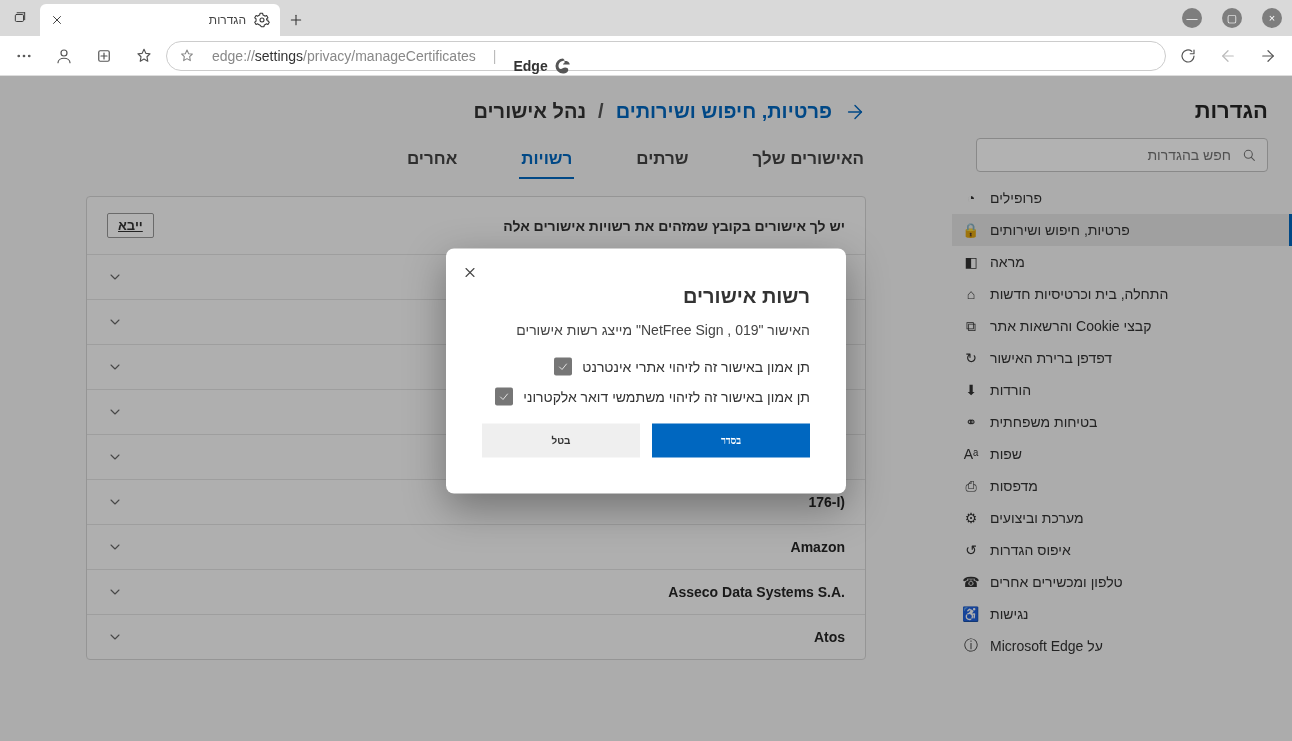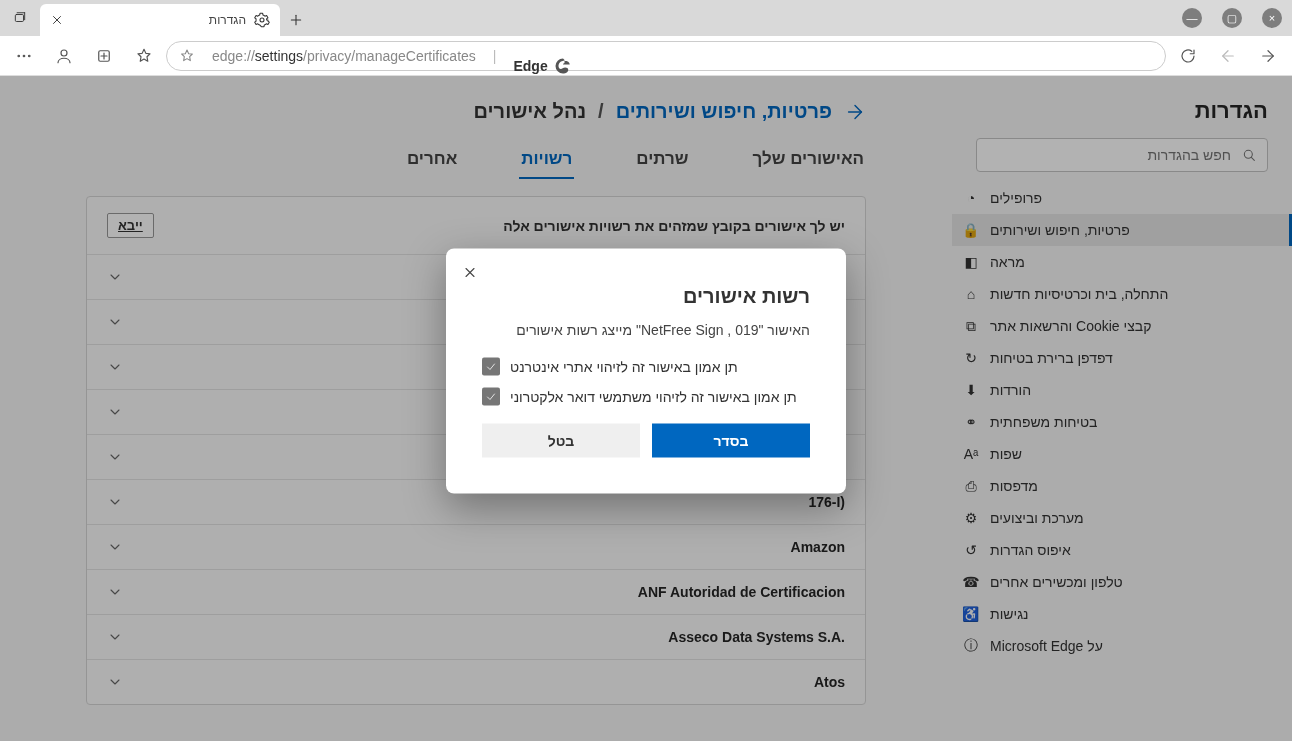--- a/index.html
+++ b/index.html
@@ -58,26 +58,26 @@
   .panel-hd .importbtn { border:1px solid #999; background:#fff; border-radius:2px; padding:4px 10px; font-size:13px; cursor:pointer; font-weight:600;text-decoration:underline;}
   .row { border-top:1px solid #e3e3e3; padding:14px 20px; display:flex; align-items:flex-start; justify-content:space-between; cursor:pointer; }
   .row .name { font-weight:700; color:#262626; direction:ltr; text-align:left;}
   .row .chev { width:16px;height:16px; color:#666; }
 
   
   .dlg { position:absolute; top:50%; left:50%; transform:translate(-50%, -50%); width:400px; background:#fff; border-radius:8px; box-shadow:0 14px 40px rgba(0,0,0,0.35); padding:36px; direction:rtl; z-index:20;}
   .dlg .closebtn { position:absolute; top:12px; left:12px; width:24px; height:24px; display:flex; align-items:center; justify-content:center; cursor:pointer; color:#444;}
   .dlg h2 { margin:0 0 14px; font-size:20px; font-weight:600; text-align:right;}
   .dlg p { margin:0 0 20px; font-size:14px; color:#444; text-align:right;}
-  .chk { display:flex; align-items:center; justify-content:flex-end; gap:10px; margin:12px 0; font-size:14px; color:#333;}
+  .chk { display:flex; align-items:center; justify-content:flex-start; gap:10px; margin:12px 0; font-size:14px; color:#333;}
   .chkbox { width:18px;height:18px; background:#767676; border-radius:2px; display:flex; align-items:center; justify-content:center; color:#fff;}
   .chkbox svg{width:12px;height:12px;}
   .dlg .btns { display:flex; gap:12px; margin-top:18px; }
-  .dlg .btn { flex:1; height:34px; display:flex; align-items:center; justify-content:center; font-size:14px; cursor:pointer; font-weight:600;}
-  .dlg .btn.primary { background:#0067c0; color:#fff; }
+  .dlg .btn { flex:1; height:34px; display:flex; align-items:center; justify-content:center; font-size:10px; cursor:pointer; font-weight:600;}
+  .dlg .btn.primary { background:#0067c0; color:#fff;font-family:Liberation Serif, serif; }
   .dlg .btn.cancel { background:#efefef; color:#333; }
 
   
   .stroke path, .stroke line, .stroke polyline, .stroke circle, .stroke rect { fill:none; stroke:currentColor; stroke-width:1.6; stroke-linecap:round; stroke-linejoin:round;}
 </style>
 </head>
 <body>
 
 <div class="titlebar">
   <div class="sysbtn">
@@ -204,21 +204,21 @@
       </div>
       <div class="navitem">
         <span class="txt">התחלה, בית וכרטיסיות חדשות</span>
         <span class="ico">⌂</span>
       </div>
       <div class="navitem">
         <span class="txt">קבצי Cookie והרשאות אתר</span>
         <span class="ico">⧉</span>
       </div>
       <div class="navitem">
-        <span class="txt">דפדפן ברירת בטיחות</span>
+        <span class="txt">דפדפן ברירת האישור</span>
         <span class="ico">↻</span>
       </div>
       <div class="navitem">
         <span class="txt">הורדות</span>
         <span class="ico">⬇</span>
       </div>
       <div class="navitem">
         <span class="txt">בטיחות משפחתית</span>
         <span class="ico">⚭</span>
       </div>
@@ -312,26 +312,20 @@
               <polyline points="6 9 12 15 18 9"></polyline>
             </svg>
           </div>
           <div class="row">
             <span class="name">Amazon</span>
             <svg class="chev stroke" viewBox="0 0 24 24">
               <polyline points="6 9 12 15 18 9"></polyline>
             </svg>
           </div>
           <div class="row">
-            <span class="name">ANF Autoridad de Certificacion</span>
-            <svg class="chev stroke" viewBox="0 0 24 24">
-              <polyline points="6 9 12 15 18 9"></polyline>
-            </svg>
-          </div>
-          <div class="row">
             <span class="name">Asseco Data Systems S.A.</span>
             <svg class="chev stroke" viewBox="0 0 24 24">
               <polyline points="6 9 12 15 18 9"></polyline>
             </svg>
           </div>
           <div class="row">
             <span class="name">Atos</span>
             <svg class="chev stroke" viewBox="0 0 24 24">
               <polyline points="6 9 12 15 18 9"></polyline>
             </svg>

